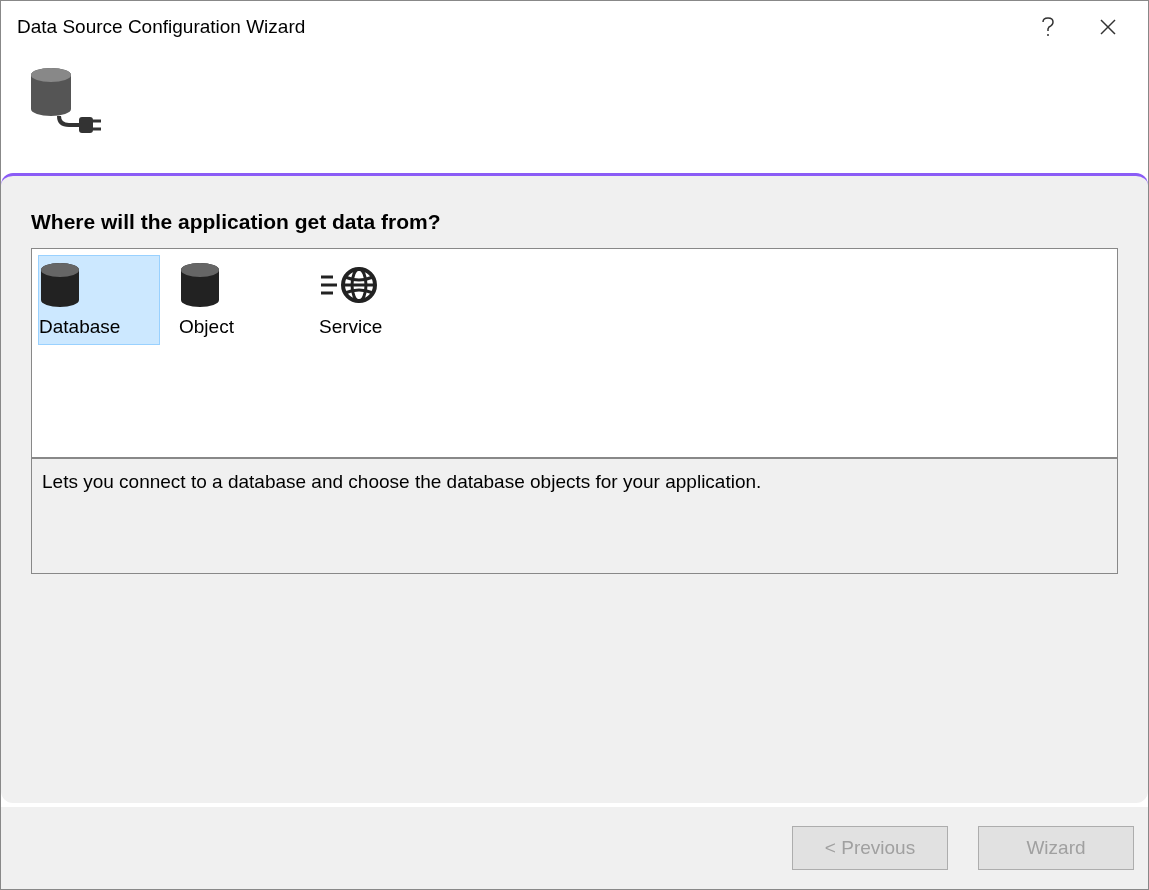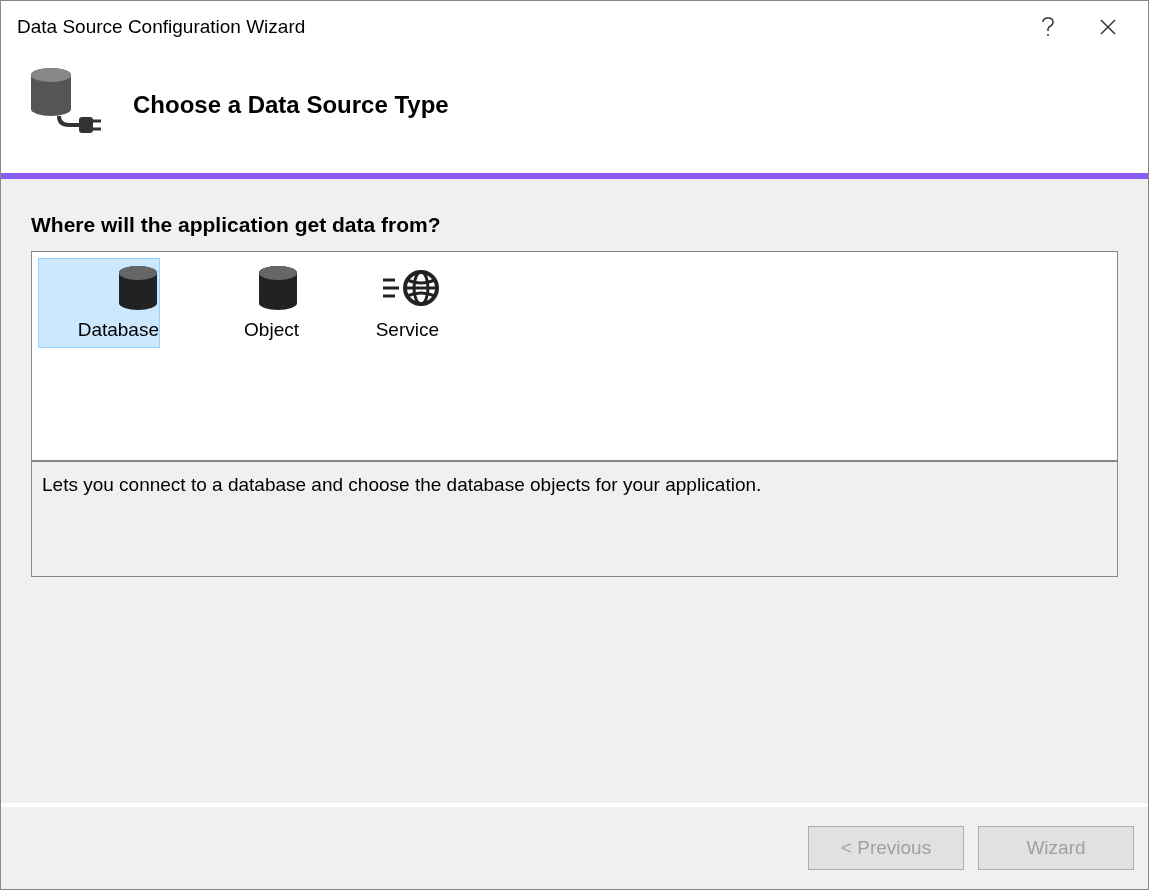--- a/index.html
+++ b/index.html
@@ -43,42 +43,43 @@
     .header-icon { flex-shrink: 0; }
     .header-title {
       font-size: 24px;
       font-weight: 700;
       color: #000;
     }
     .content-area {
       background: #f0f0f0;
       padding: 34px 30px 0 30px;
       height: calc(100% - 52px - 124px - 82px);
-      border-top: 6px solid #8b5cf6;
+      border-top: 3px solid #8b5cf6;
+      border-radius: 12px;
     }
     .question {
       font-size: 21px;
       font-weight: 700;
       color: #000;
       margin-bottom: 14px;
     }
     .options-box {
       background: #fff;
       border: 1px solid #888;
       height: 210px;
       padding: 6px;
       display: flex;
       gap: 18px;
       align-items: flex-start;
     }
     .option {
       width: 122px;
       display: flex;
       flex-direction: column;
-      align-items: flex-end;
+      align-items: flex-start;
       padding: 4px 0 6px 0;
       cursor: pointer;
       border: 1px solid transparent;
     }
     .option.selected {
       background: #cce8ff;
       border: 1px solid #99d1ff;
     }
     .option-icon {
       height: 50px;
@@ -103,21 +104,21 @@
       position: absolute;
       bottom: 0;
       left: 0;
       right: 0;
       height: 82px;
       background: #f0f0f0;
       display: flex;
       justify-content: flex-end;
       align-items: center;
       padding: 0 14px;
-      gap: 14px;
+      gap: 30px;
     }
     .wiz-btn {
       width: 156px;
       height: 44px;
       font-size: 19px;
       font-family: inherit;
       background: #e1e1e1;
       border: 1px solid #adadad;
       cursor: pointer;
       color: #000;
@@ -158,21 +159,20 @@
       <svg width="82" height="72" viewBox="0 0 82 72">
         <ellipse cx="30" cy="8" rx="20" ry="7" fill="#555"></ellipse>
         <path d="M10 8 L10 42 A20 7 0 0 0 50 42 L50 8" fill="#555"></path>
         <ellipse cx="30" cy="8" rx="20" ry="7" fill="#888"></ellipse>
         <path d="M38 49 Q38 58 48 58 L58 58" stroke="#333" stroke-width="4" fill="none"></path>
         <rect x="58" y="50" width="14" height="16" rx="3" fill="#333"></rect>
         <line x1="72" y1="54" x2="80" y2="54" stroke="#333" stroke-width="3"></line>
         <line x1="72" y1="62" x2="80" y2="62" stroke="#333" stroke-width="3"></line>
       </svg>
     </div>
-    <div class="header-title">Choose a Data Source Type</div>
   </div>
 
   <div class="content-area">
     <div class="question">Where will the application get data from?</div>
 
     <div class="options-box">
 
       <div class="option selected">
         <div class="option-icon">
           <svg width="42" height="46" viewBox="0 0 42 46">

